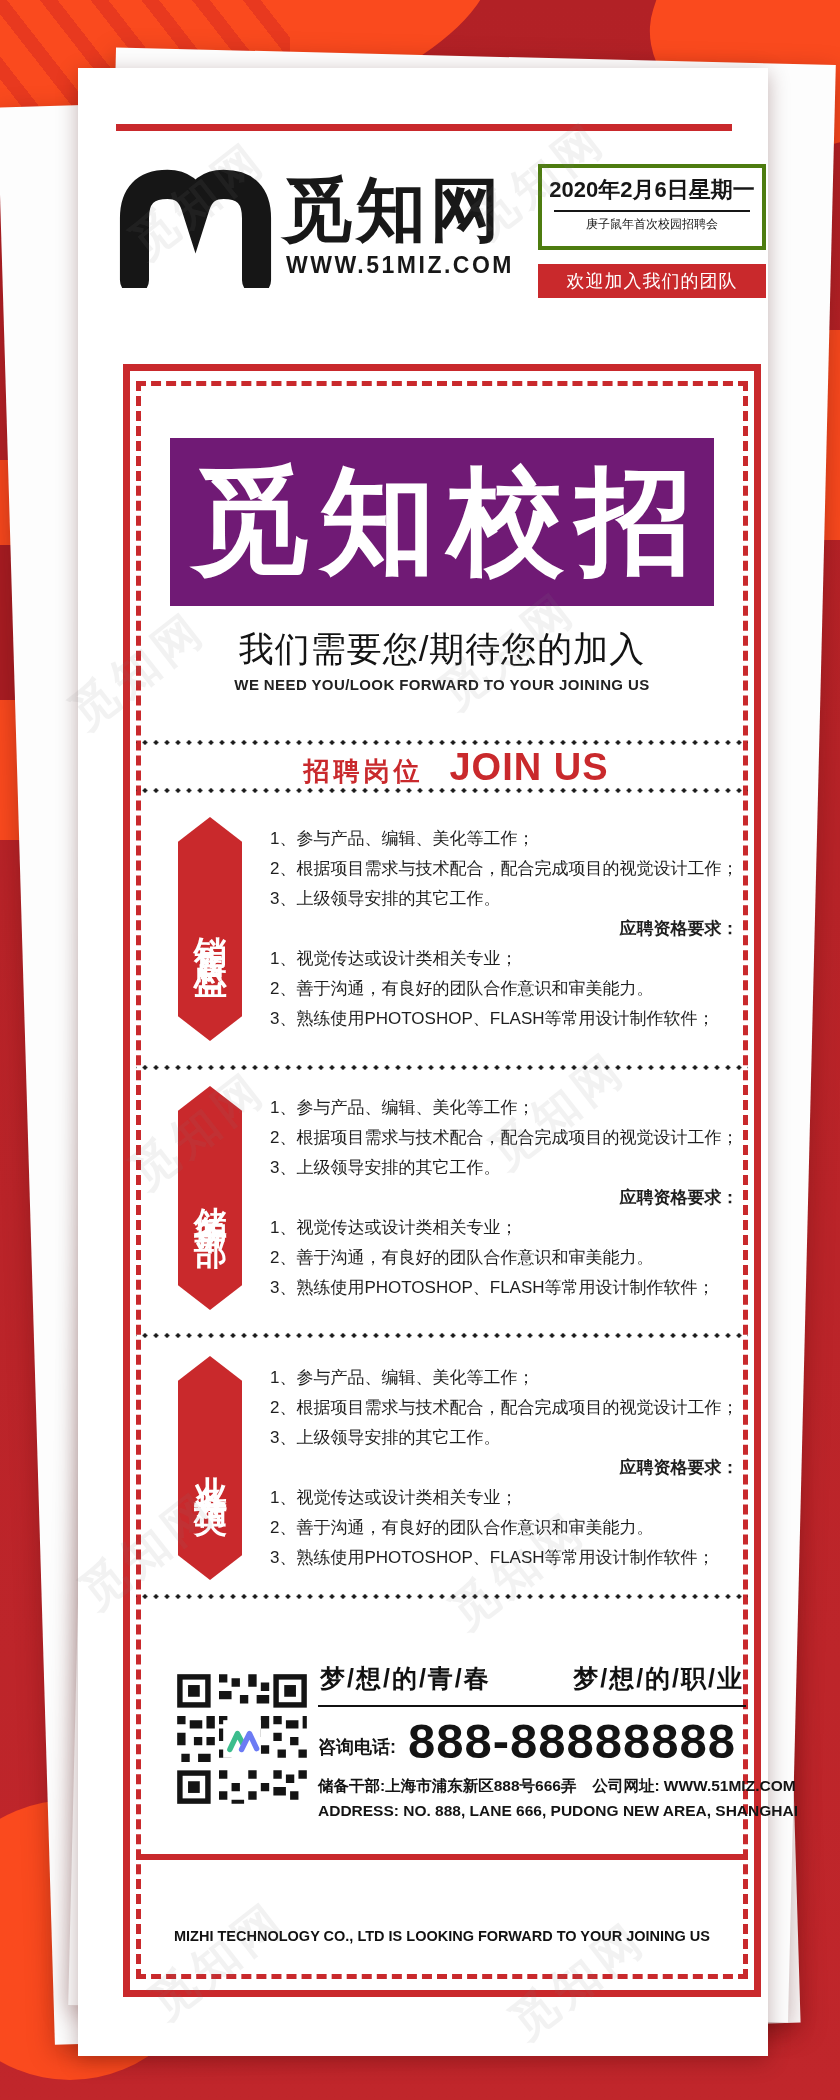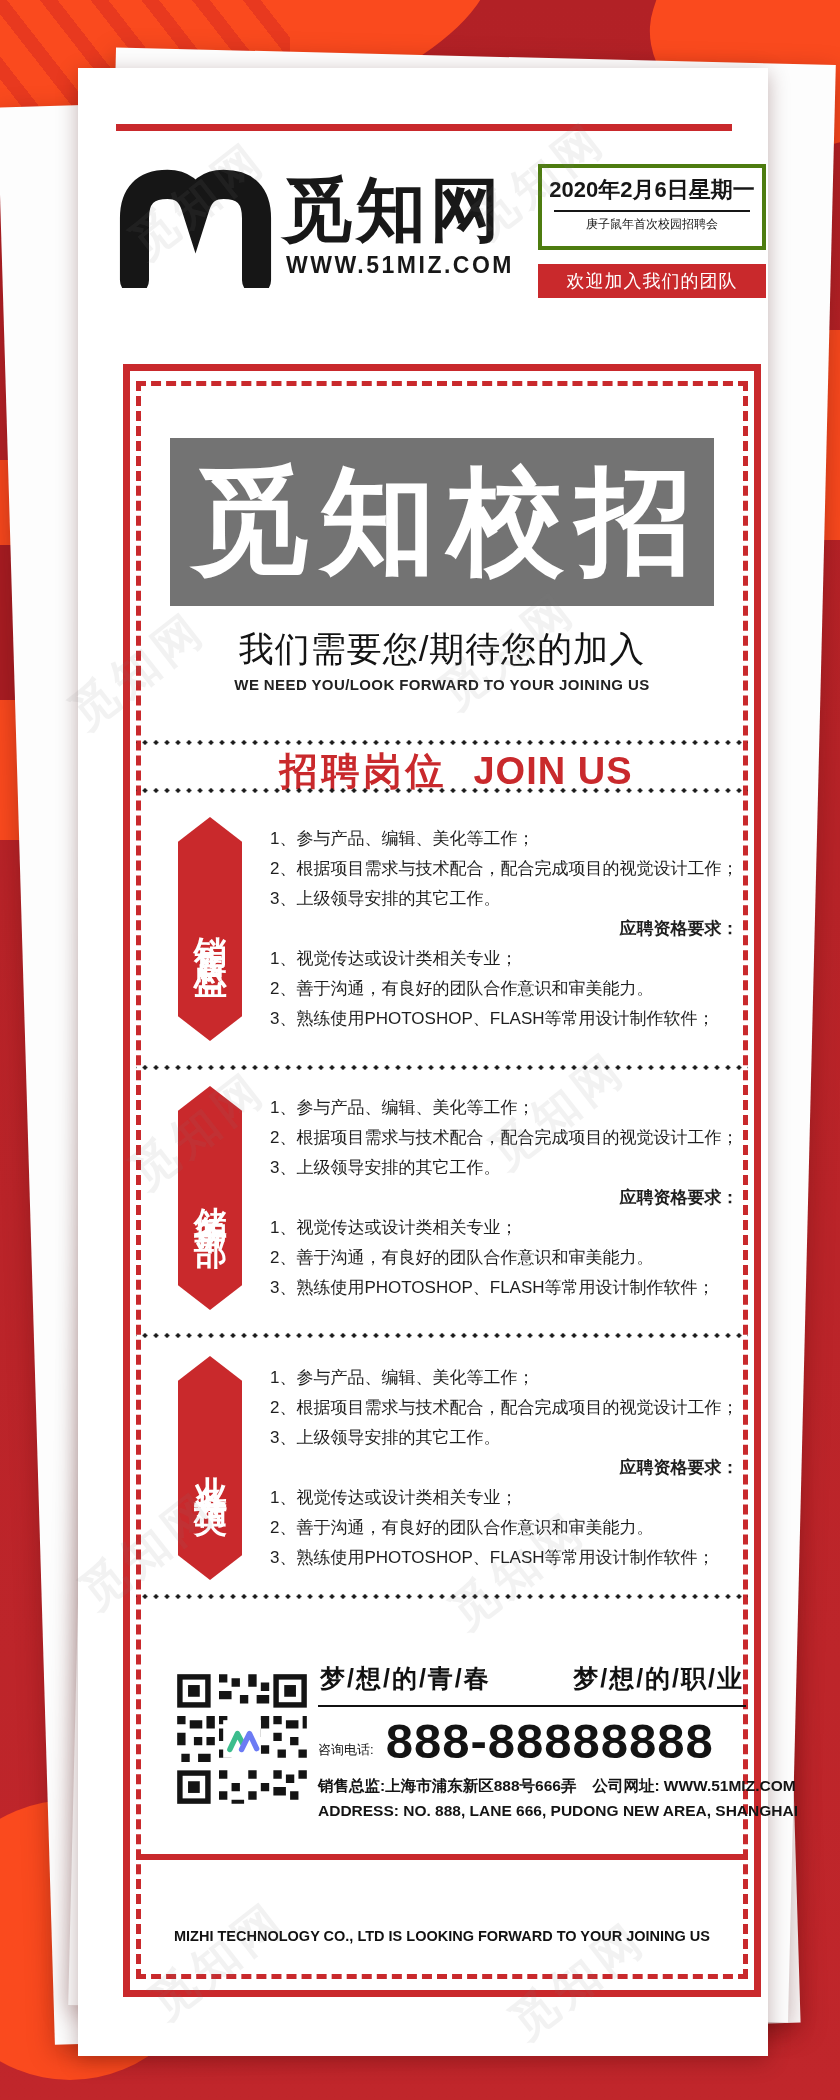--- a/index.html
+++ b/index.html
@@ -37,48 +37,48 @@
   .welcome-bar{position:absolute;left:460px;top:196px;width:228px;height:34px;background:#c9292c;color:#fff;display:flex;align-items:center;justify-content:center;gap:12px;font-size:18px;letter-spacing:1px;white-space:nowrap;flex-direction:column;}
   .sq{width:6px;height:6px;background:#fff;opacity:.92;flex:0 0 auto;}
   
   .ribbon{position:absolute;left:192px;top:278px;width:336px;height:62px;background:#c9292c;color:#fff;
     clip-path:polygon(0 50%,9% 0,91% 0,100% 50%,91% 100%,9% 100%);
     font-size:26px;letter-spacing:4px;line-height:62px;text-align:center;z-index:3;white-space:nowrap;}
   .frame-outer{position:absolute;left:45px;top:296px;width:638px;height:1633px;border:7px solid #c9292c;z-index:1;}
   .frame-dashed{position:absolute;left:58px;top:313px;width:612px;height:1598px;border:5px dashed #c9292c;z-index:1;}
   .content{position:absolute;inset:0;z-index:2;}
   
-  .hero-title{position:absolute;left:92px;top:370px;width:544px;height:168px;background:#737373;color:#fff;
+  .hero-title{position:absolute;left:92px;top:370px;width:544px;height:168px;background:#701a75;color:#fff;
     font-family:"Liberation Serif","DejaVu Serif",serif;font-size:116px;font-weight:bold;letter-spacing:12px;text-indent:12px;
     display:flex;align-items:center;justify-content:center;white-space:nowrap;}
   .sub-cn{position:absolute;left:58px;width:612px;top:558px;text-align:center;font-size:35px;color:#141414;letter-spacing:1px;white-space:nowrap;}
   .sub-en{position:absolute;left:58px;width:612px;top:608px;text-align:center;font-size:15px;font-weight:bold;color:#222;letter-spacing:.4px;white-space:nowrap;}
   
   .dotline{position:absolute;left:58px;width:612px;height:5px;
     background-image:radial-gradient(circle,#1b1b1b 2px,transparent 2.3px);background-size:11px 5px;background-position:center;}
   .dot1{top:672px}.dot2{top:720px}.dot3{top:997px}.dot4{top:1265px}.dot5{top:1526px}
   .jobs-title{position:absolute;left:58px;width:612px;top:678px;display:flex;justify-content:center;align-items:baseline;gap:26px;color:#c9292c;font-weight:bold;}
-  .jobs-title .cn{font-size:38px;letter-spacing:4px;margin-left:28px;}
+  .jobs-title .cn{font-size:26px;letter-spacing:4px;margin-left:28px;}
   .jobs-title .en{font-size:38px;letter-spacing:1px;}
   
   .job{position:absolute;left:58px;width:612px;height:226px;display:flex;align-items:center;}
   .job1{top:748px}.job2{top:1017px}.job3{top:1287px}
   .badge{margin-left:42px;width:64px;height:224px;background:#c9292c;flex:0 0 auto;
     clip-path:polygon(50% 0,100% 11%,100% 89%,50% 100%,0 89%,0 11%);
     display:flex;align-items:center;justify-content:center;}
   .badge-text{writing-mode:vertical-rl;color:#fff;font-size:33px;font-weight:bold;letter-spacing:9px;}
   .job-lines{margin-left:28px;font-size:17px;color:#1e1e1e;line-height:30px;white-space:nowrap;}
   .job-lines .bold{font-weight:bold;text-align:right;}
   
   .qr{position:absolute;left:95px;top:1602px;width:138px;height:138px;}
   .contact-col{position:absolute;left:240px;top:1594px;width:428px;}
   .dream{display:flex;justify-content:space-between;font-size:25px;font-weight:bold;color:#111;
     padding:0 2px 10px;border-bottom:2.5px solid #111;letter-spacing:2px;white-space:nowrap;}
   .phone-row{display:flex;align-items:flex-end;gap:12px;margin-top:10px;white-space:nowrap;}
-  .phone-label{font-size:13px;font-weight:normal;color:#141414;padding-bottom:7px;}
+  .phone-label{font-size:18px;font-weight:bold;color:#141414;padding-bottom:7px;}
   .phone-number{font-size:49px;font-weight:bold;color:#141414;line-height:1;letter-spacing:1px;}
   .addr-row{margin-top:10px;display:flex;gap:16px;font-size:15.5px;font-weight:bold;color:#141414;white-space:nowrap;}
   .addr-en{margin-top:5px;font-size:15.5px;font-weight:bold;color:#141414;white-space:nowrap;}
   
   .footer-line{position:absolute;left:58px;top:1786px;width:612px;height:6px;background:#c9292c;}
   .footer-cn{position:absolute;left:58px;width:612px;top:1820px;text-align:center;font-size:27px;letter-spacing:10px;color:#111;white-space:nowrap;}
   .footer-en{position:absolute;left:58px;width:612px;top:1860px;text-align:center;font-size:14.5px;font-weight:bold;color:#111;white-space:nowrap;}
   
   .wm-layer{position:absolute;inset:0;z-index:5;pointer-events:none;}
   .wm{position:absolute;font-size:46px;font-weight:bold;color:rgba(125,125,125,.10);transform:rotate(-38deg);letter-spacing:6px;white-space:nowrap;}
@@ -213,21 +213,21 @@
     <div class="contact-col">
       <div class="dream">
         <span>梦/想/的/青/春</span>
         <span>梦/想/的/职/业</span>
       </div>
       <div class="phone-row">
         <span class="phone-label">咨询电话:</span>
         <span class="phone-number">888-88888888</span>
       </div>
       <div class="addr-row">
-        <span>销售总监:上海市浦东新区888号666弄</span>
+        <span>储备干部:上海市浦东新区888号666弄</span>
         <span>公司网址: WWW.51MIZ.COM</span>
       </div>
       <div class="addr-en">ADDRESS: NO. 888, LANE 666, PUDONG NEW AREA, SHANGHAI</div>
     </div>
 
     <div class="footer-line"></div>
     <div class="footer-en">MIZHI TECHNOLOGY CO., LTD IS LOOKING FORWARD TO YOUR JOINING US</div>
   </div>
 </div>
 

